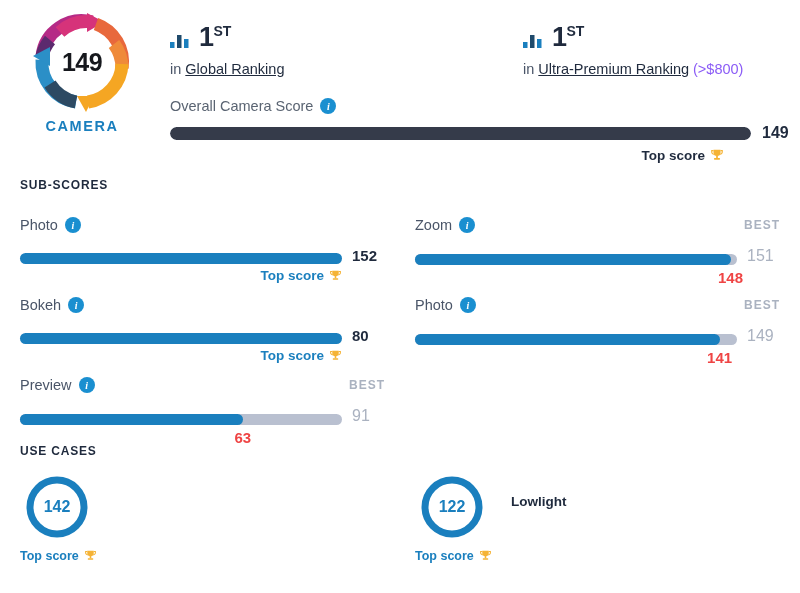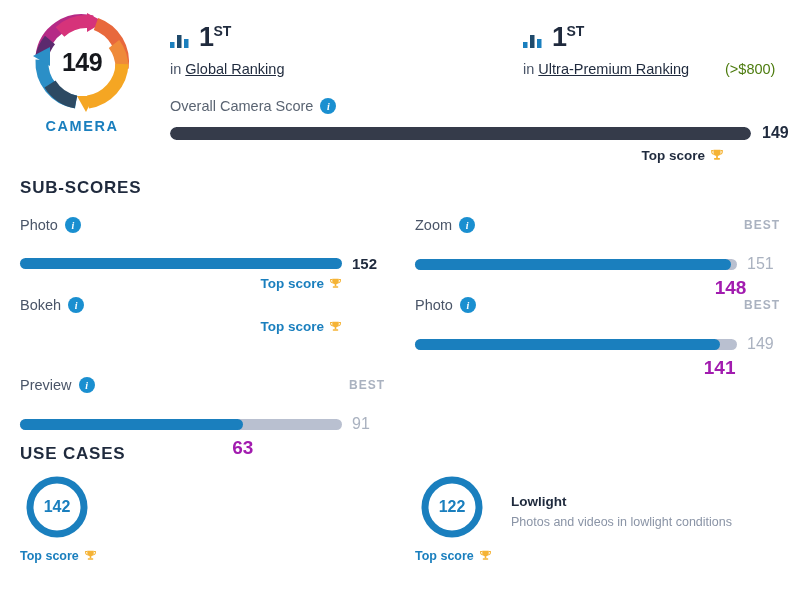--- a/index.html
+++ b/index.html
@@ -95,21 +95,21 @@
     margin-top: 9px;
     font-size: 14.5px;
     color: #4a5568;
     white-space: nowrap;
   }
   .rank-sub .link {
     color: #1f2a3d;
     text-decoration: underline;
     font-weight: normal;
   }
-  .rank-sub .paren { color: #4d7c0f; margin-left: 32px; }
+  .rank-sub .paren { color: #8b5cf6; }
 
   
   .overall {
     position: absolute;
     left: 152px;
     top: 98px;
     width: 632px;
   }
   .overall-label {
     font-size: 14.5px;
@@ -146,21 +146,21 @@
     text-align: right;
     font-size: 13.5px;
     font-weight: bold;
     color: #1f2a3d;
     padding-right: 27px;
     box-sizing: border-box;
   }
 
   
   .section-title {
-    font-size: 17px;
+    font-size: 12px;
     font-weight: bold;
     letter-spacing: 0.8px;
     color: #1f2a3d;
     text-align: right;
   }
   #subscores-title { position: absolute; left: 20px; top: 178px; }
   #usecases-title  { position: absolute; left: 20px; top: 444px; }
 
   
   .sub-grid {
@@ -190,22 +190,22 @@
   }
   .sub-best-label {
     margin-left: auto;
     font-size: 12px;
     font-weight: bold;
     letter-spacing: 1px;
     color: #aab2c0;
   }
   .sub-barrow {
     display: flex;
-    align-items: center;
-    margin-top: 20px;
+    align-items: flex-end;
+    margin-top: 12px;
   }
   .sub-track {
     position: relative;
     height: 11px;
     border-radius: 6px;
     background: #b9c0d0;
   }
   .sub-track.full  { width: 322px; background: transparent; }
   .sub-track.part  { width: 322px; }
   .sub-fill {
@@ -234,23 +234,23 @@
   .sub-top-score {
     position: absolute;
     right: 0;
     font-size: 13.5px;
     font-weight: bold;
     color: #1a7fbe;
     white-space: nowrap;
   }
   .sub-score-under {
     position: absolute;
-    font-size: 19px;
-    font-weight: bold;
-    color: #a21caf;
+    font-size: 15px;
+    font-weight: bold;
+    color: #ef4444;
     transform: translateX(-50%);
   }
 
   
   .usecases {
     position: absolute;
     left: 20px;
     top: 474px;
     width: 764px;
   }
@@ -456,20 +456,26 @@
       <div class="sub-under">
         <span class="sub-score-under" style="left: 98%;">148</span>
       </div>
     </div>
 
     <div class="sub-row c0 r1">
       <div class="sub-head">
         <span class="sub-name">Bokeh</span>
         <span class="info-icon">i</span>
       </div>
+      <div class="sub-barrow">
+        <div class="sub-track full">
+          <div class="sub-fill" style="width: 100%;"></div>
+        </div>
+        <div class="sub-value">80</div>
+      </div>
       <div class="sub-under">
         <span class="sub-top-score"><span>Top score</span><span class="trophy">
           <svg width="13" height="13" viewBox="0 0 16 16" aria-hidden="true">
             <path d="M4 2h8v3a4 4 0 0 1-8 0V2z" fill="#f5b335"></path>
             <path d="M4 3H2v1.6A2.6 2.6 0 0 0 4.6 7.2" fill="none" stroke="#f5b335" stroke-width="1.3"></path>
             <path d="M12 3h2v1.6A2.6 2.6 0 0 1 11.4 7.2" fill="none" stroke="#f5b335" stroke-width="1.3"></path>
             <rect x="7" y="8.4" width="2" height="3" fill="#f5b335"></rect>
             <rect x="4.6" y="11.4" width="6.8" height="1.9" rx="0.6" fill="#f5b335"></rect>
           </svg></span></span>
       </div>
@@ -546,19 +552,18 @@
           <svg width="13" height="13" viewBox="0 0 16 16" aria-hidden="true">
             <path d="M4 2h8v3a4 4 0 0 1-8 0V2z" fill="#f5b335"></path>
             <path d="M4 3H2v1.6A2.6 2.6 0 0 0 4.6 7.2" fill="none" stroke="#f5b335" stroke-width="1.3"></path>
             <path d="M12 3h2v1.6A2.6 2.6 0 0 1 11.4 7.2" fill="none" stroke="#f5b335" stroke-width="1.3"></path>
             <rect x="7" y="8.4" width="2" height="3" fill="#f5b335"></rect>
             <rect x="4.6" y="11.4" width="6.8" height="1.9" rx="0.6" fill="#f5b335"></rect>
           </svg></span></div>
       </div>
       <div class="uc-text">
         <div class="uc-title">Lowlight</div>
-        <div class="uc-desc">Photos and videos in lowlight conditions</div>
       </div>
     </div>
 
   </div>
 
 </div>
 
 </body></html>

